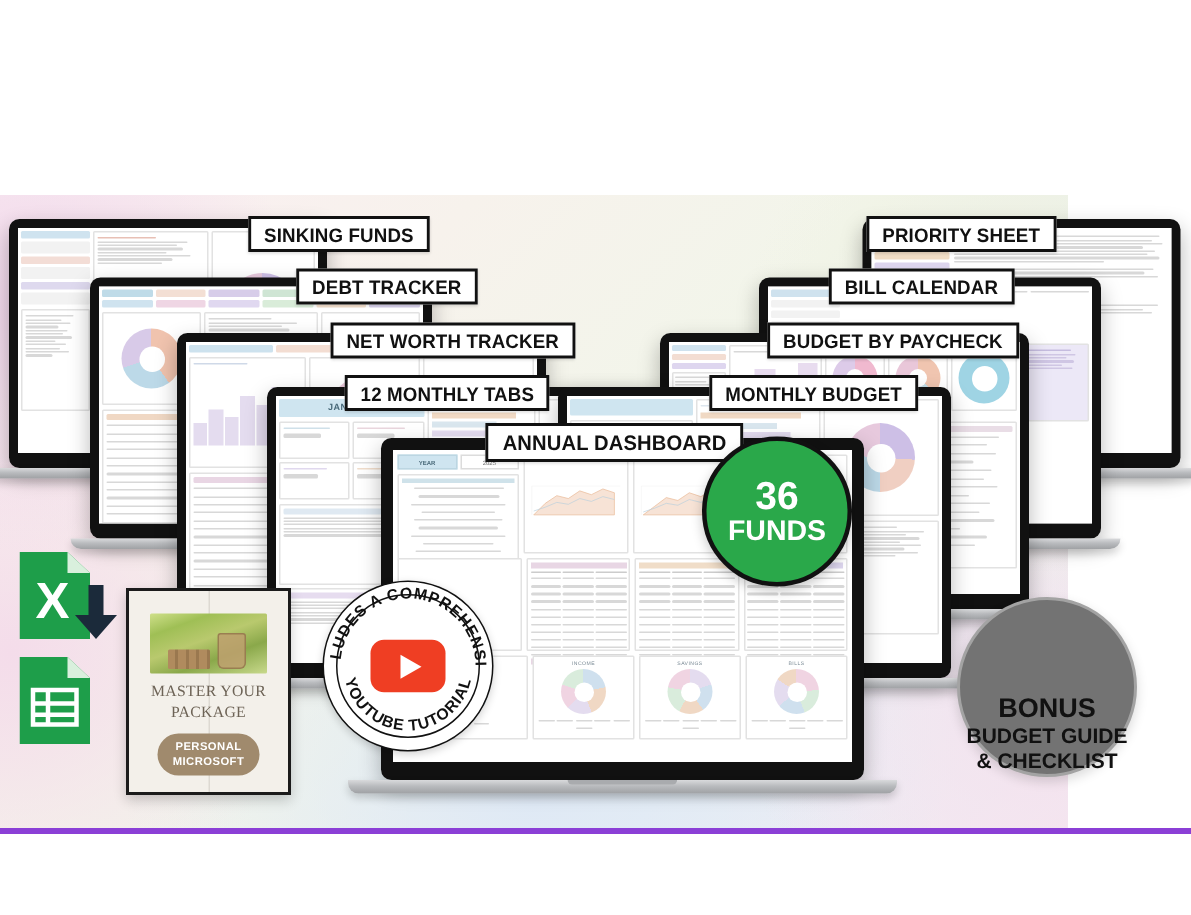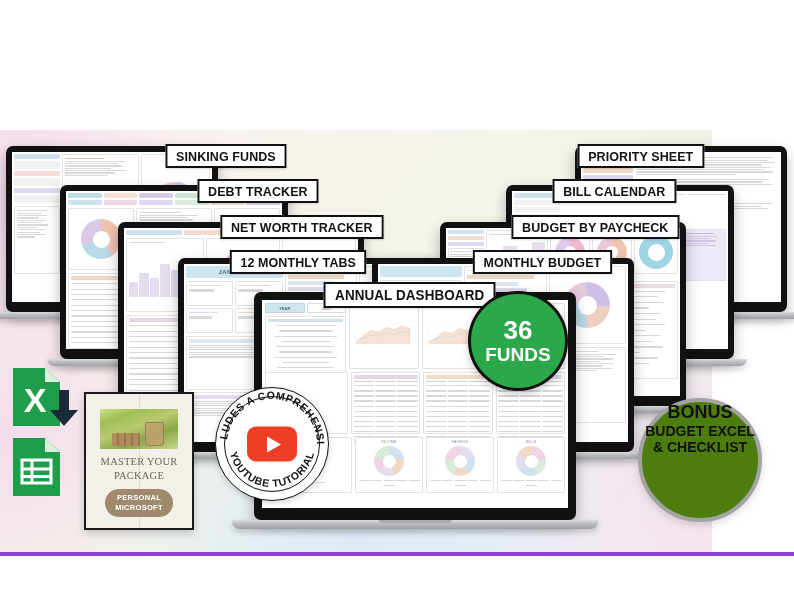--- a/index.html
+++ b/index.html
@@ -107,22 +107,22 @@
   .yt-play::after{
     content:"";border-left:14px solid #fff;border-top:8px solid transparent;
     border-bottom:8px solid transparent;margin-left:4px;
   }
   .arc-text{position:absolute;inset:0;}
   .arc-text text{font-family:"Liberation Sans",sans-serif;font-weight:bold;fill:#111;font-size:10.5px;letter-spacing:0.6px;}
 
   
   .bonus{
     position:absolute;left:638px;top:398px;width:116px;height:116px;border-radius:50%;
-    background:#4d7c0f;border:4px solid #a3a3a3;z-index:55;
-    display:flex;flex-direction:column;align-items:center;justify-content:flex-start;
+    background:#737373;border:2px solid #a3a3a3;z-index:55;
+    display:flex;flex-direction:column;align-items:center;justify-content:flex-end;
     box-shadow:0 3px 8px rgba(0,0,0,0.15);
   }
   .bonus .b1{font-size:18px;font-weight:bold;color:#111;line-height:1.15;}
   .bonus .b2{font-size:14px;font-weight:bold;color:#111;line-height:1.2;}
   .bonus .b3{font-size:14px;font-weight:bold;color:#111;line-height:1.2;}
 
   
   .xls-icon{position:absolute;left:13px;top:368px;width:47px;height:58px;z-index:50;}
   .gs-icon{position:absolute;left:13px;top:438px;width:47px;height:58px;z-index:50;}
   .dl-arrow{position:absolute;left:48px;top:390px;width:32px;height:36px;z-index:51;}
@@ -1171,21 +1171,21 @@
         <path id="arcBot" d="M 14,57 A 43,43 0 0 0 100,57"></path>
       </defs>
       <text><textPath href="#arcTop" startOffset="50%" text-anchor="middle">INCLUDES A COMPREHENSIVE</textPath></text>
       <text><textPath href="#arcBot" startOffset="50%" text-anchor="middle">YOUTUBE TUTORIAL</textPath></text>
     </svg>
     <div class="yt-play"></div>
   </div>
 
   <div class="bonus">
     <div class="b1">BONUS</div>
-    <div class="b2">BUDGET EXCEL</div>
+    <div class="b2">BUDGET GUIDE</div>
     <div class="b3">&amp; CHECKLIST</div>
   </div>
 
   <svg class="xls-icon" viewBox="0 0 47 58">
     <path d="M0 0 H32 L47 14 V58 H0 Z" fill="#1e9e4a"></path>
     <path d="M32 0 L47 14 H32 Z" fill="#d9f0dd"></path>
     <text x="22" y="44" font-family="Liberation Sans, sans-serif" font-size="34" font-weight="bold" fill="#ffffff" text-anchor="middle">X</text>
   </svg>
   <svg class="dl-arrow" viewBox="0 0 32 36">
     <path d="M11 0 H21 V20 H30 L16 36 L2 20 H11 Z" fill="#1b2a3a"></path>

